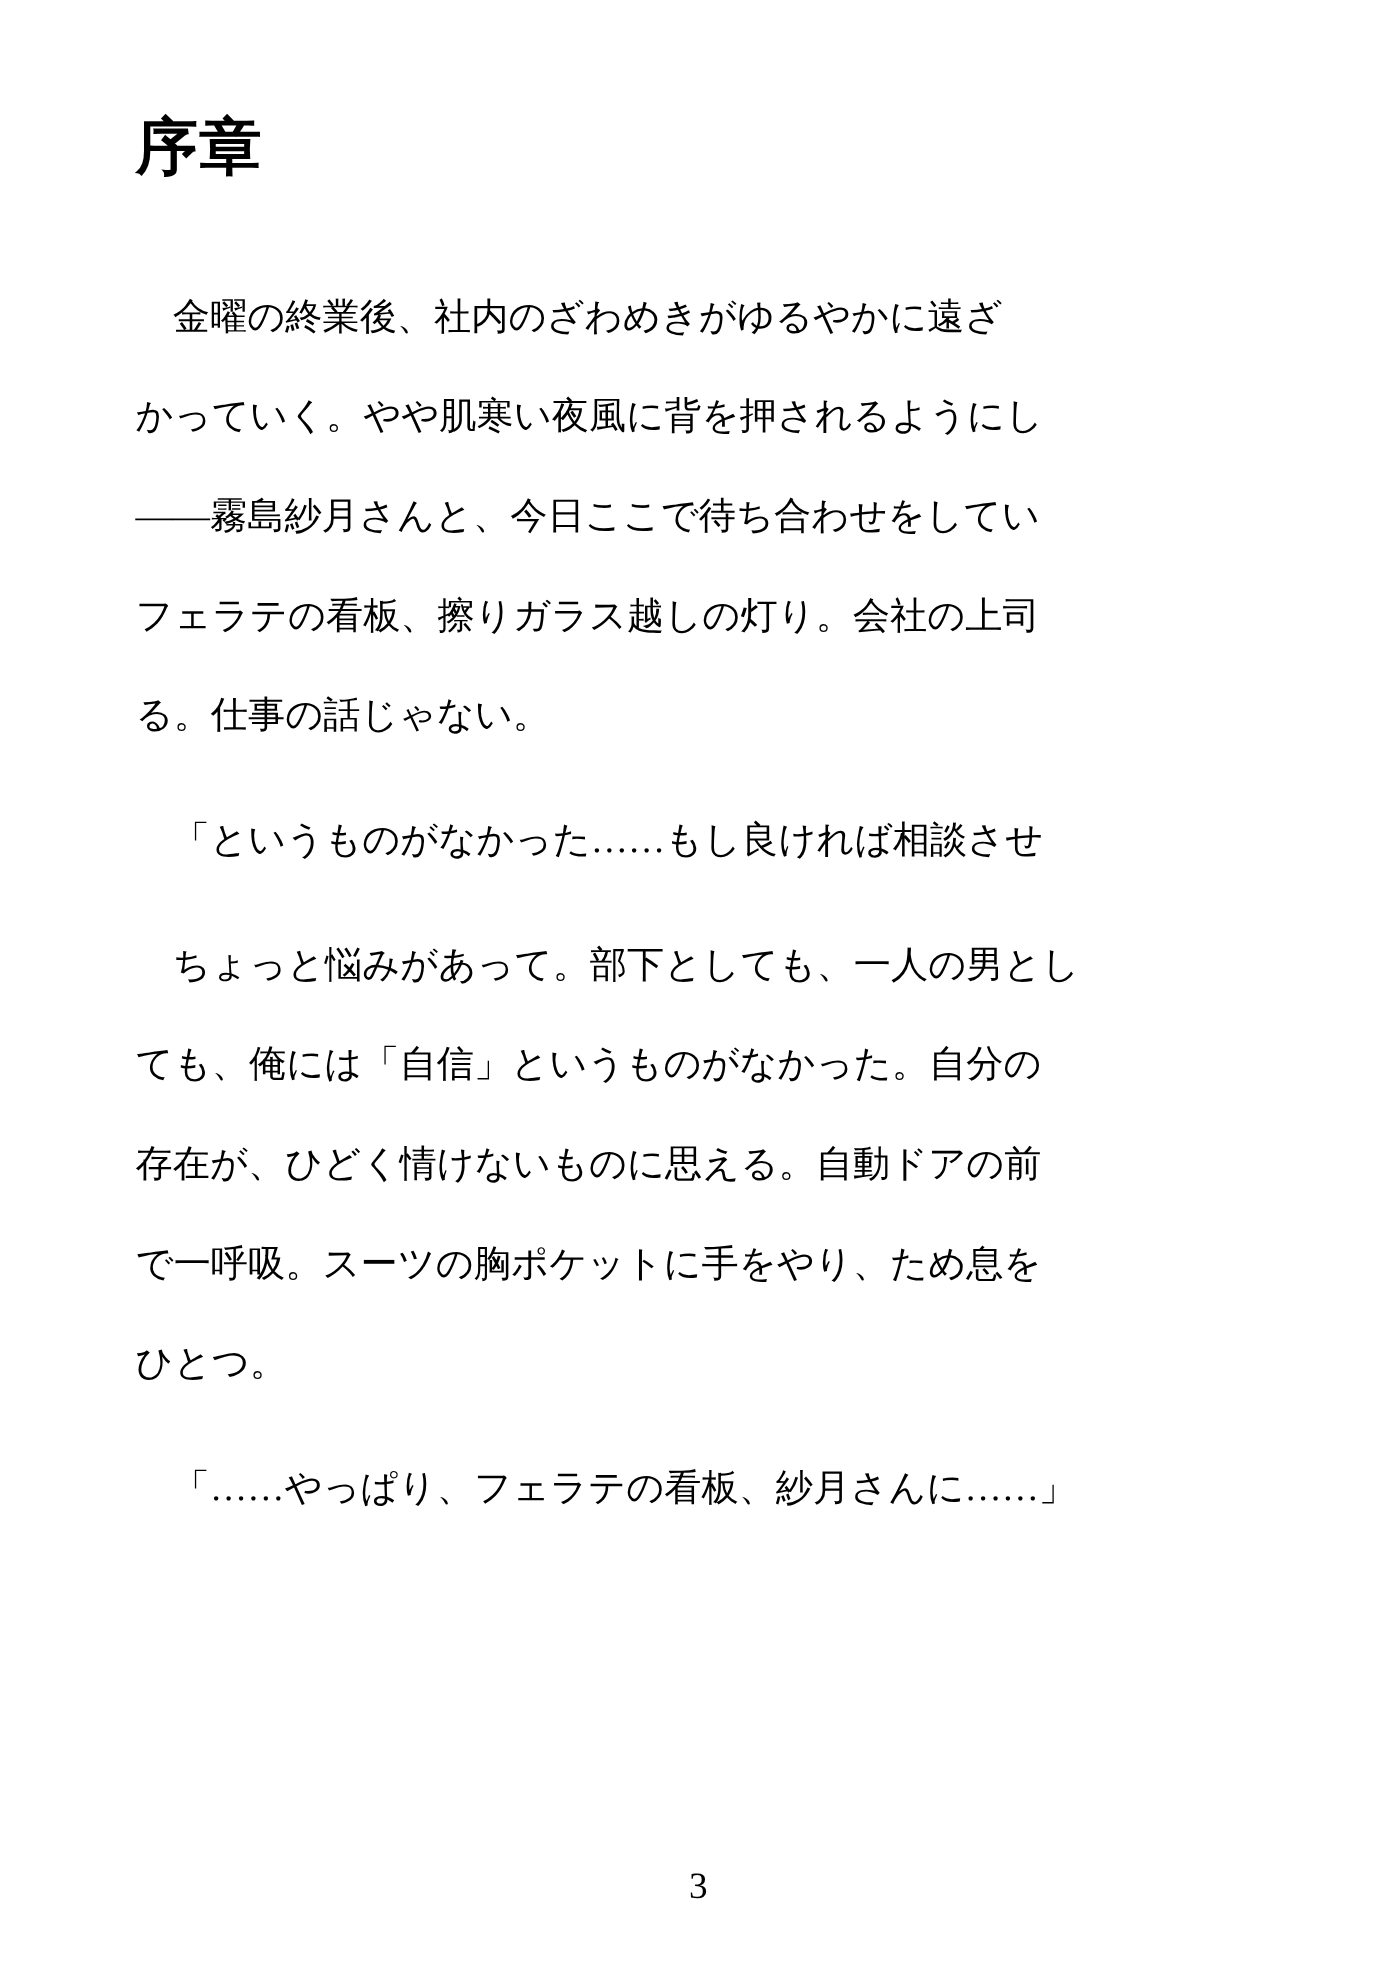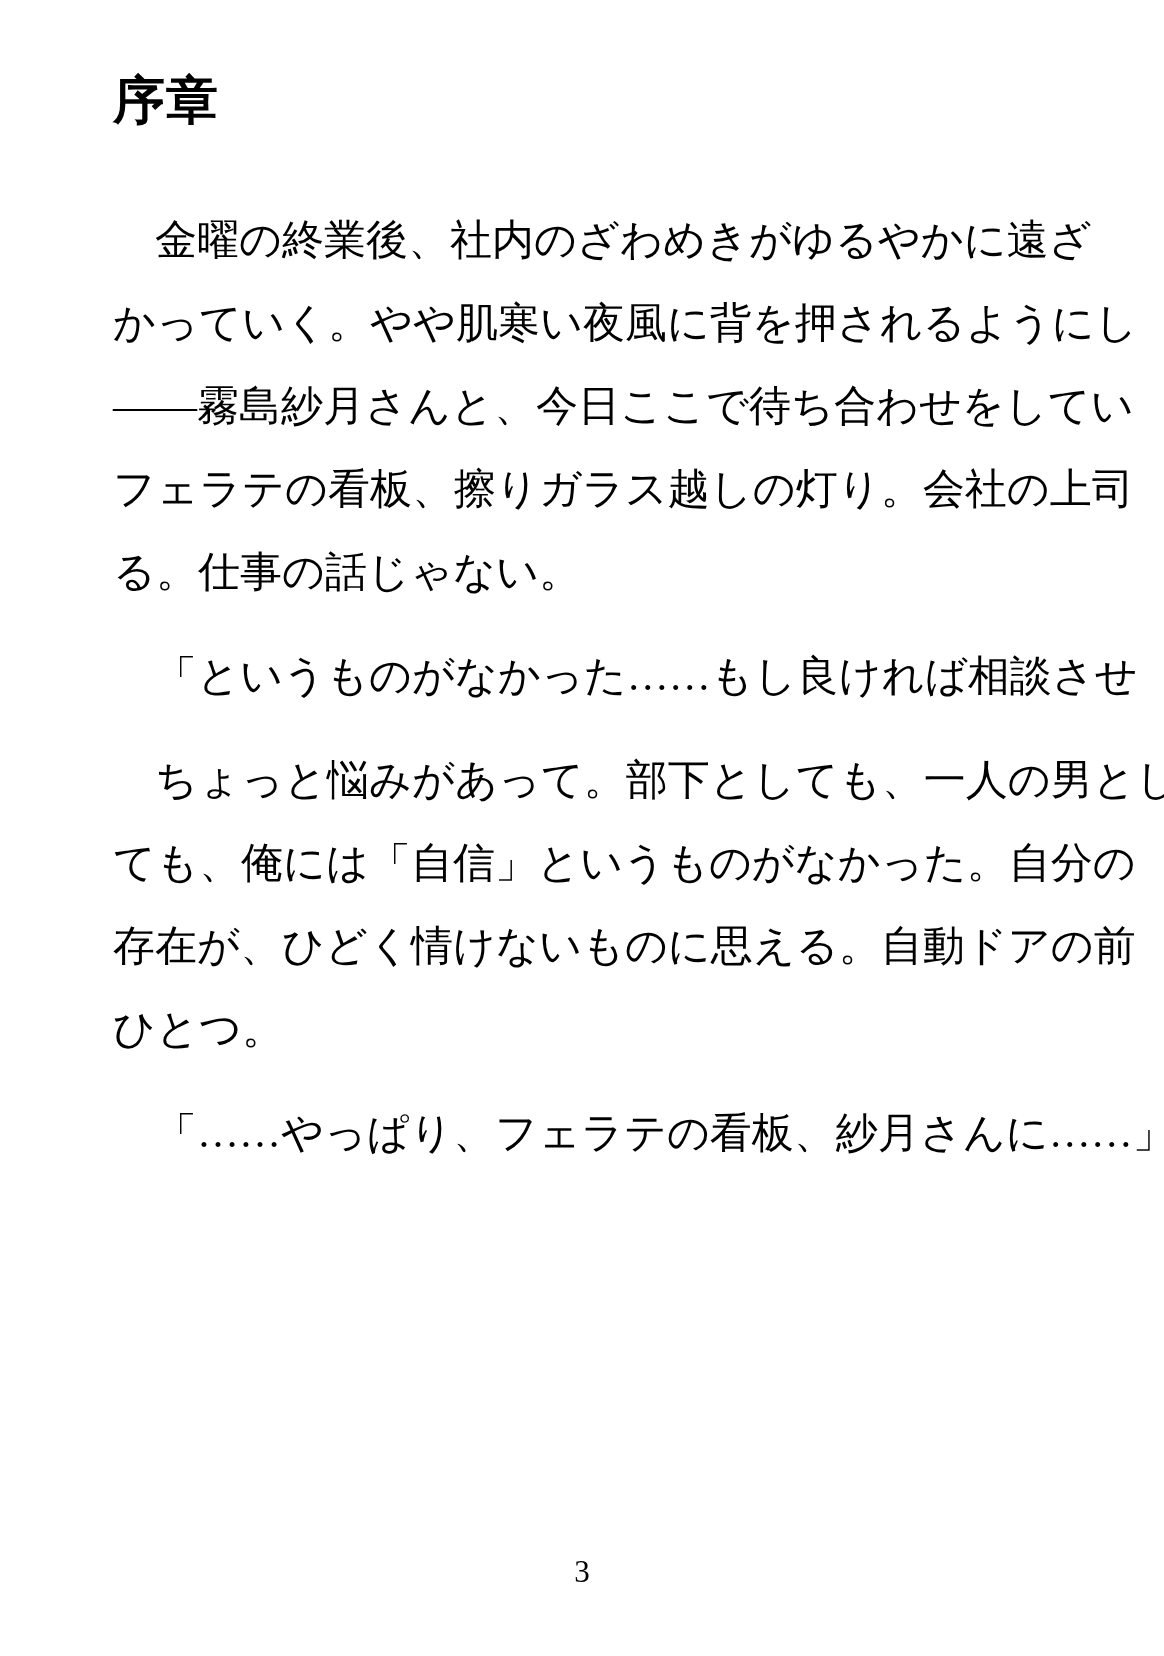--- a/index.html
+++ b/index.html
@@ -8,32 +8,32 @@
     background: #ffffff;
     color: #000000;
     font-family: "Liberation Serif", "DejaVu Serif", serif;
     position: relative;
     overflow: hidden;
   }
   .page {
     position: absolute;
     top: 0; left: 0;
     width: 1164px; height: 1656px;
-    padding: 75px 110px 0 113px;
+    padding: 98px 110px 0 113px;
   }
   .chapter-title {
     font-size: 52px;
     line-height: 52px;
     font-weight: 600;
     letter-spacing: 1px;
     margin: 0 0 72px 0;
   }
   .body-text .para { margin: 0 0 21px 0; }
   .body-text .line {
-    font-size: 42px;
+    font-size: 31px;
     line-height: 83px;
     letter-spacing: 0;
     white-space: pre;
   }
   .page-number {
     position: absolute;
     top: 1552px;
     left: 0;
     width: 100%;
     text-align: center;
@@ -55,20 +55,21 @@
         <div class="line">フェラテの看板、擦りガラス越しの灯り。会社の上司</div>
         <div class="line">る。仕事の話じゃない。</div>
       </div>
       <div class="para">
         <div class="line">　「というものがなかった……もし良ければ相談させ</div>
       </div>
       <div class="para">
         <div class="line">　ちょっと悩みがあって。部下としても、一人の男とし</div>
         <div class="line">ても、俺には「自信」というものがなかった。自分の</div>
         <div class="line">存在が、ひどく情けないものに思える。自動ドアの前</div>
+        <div class="line">で一呼吸。スーツの胸ポケットに手をやり、ため息を</div>
         <div class="line">ひとつ。</div>
       </div>
       <div class="para">
         <div class="line">　「……やっぱり、フェラテの看板、紗月さんに……」</div>
       </div>
     </div>
 
   <div class="page-number">3</div>
 </div>
 

